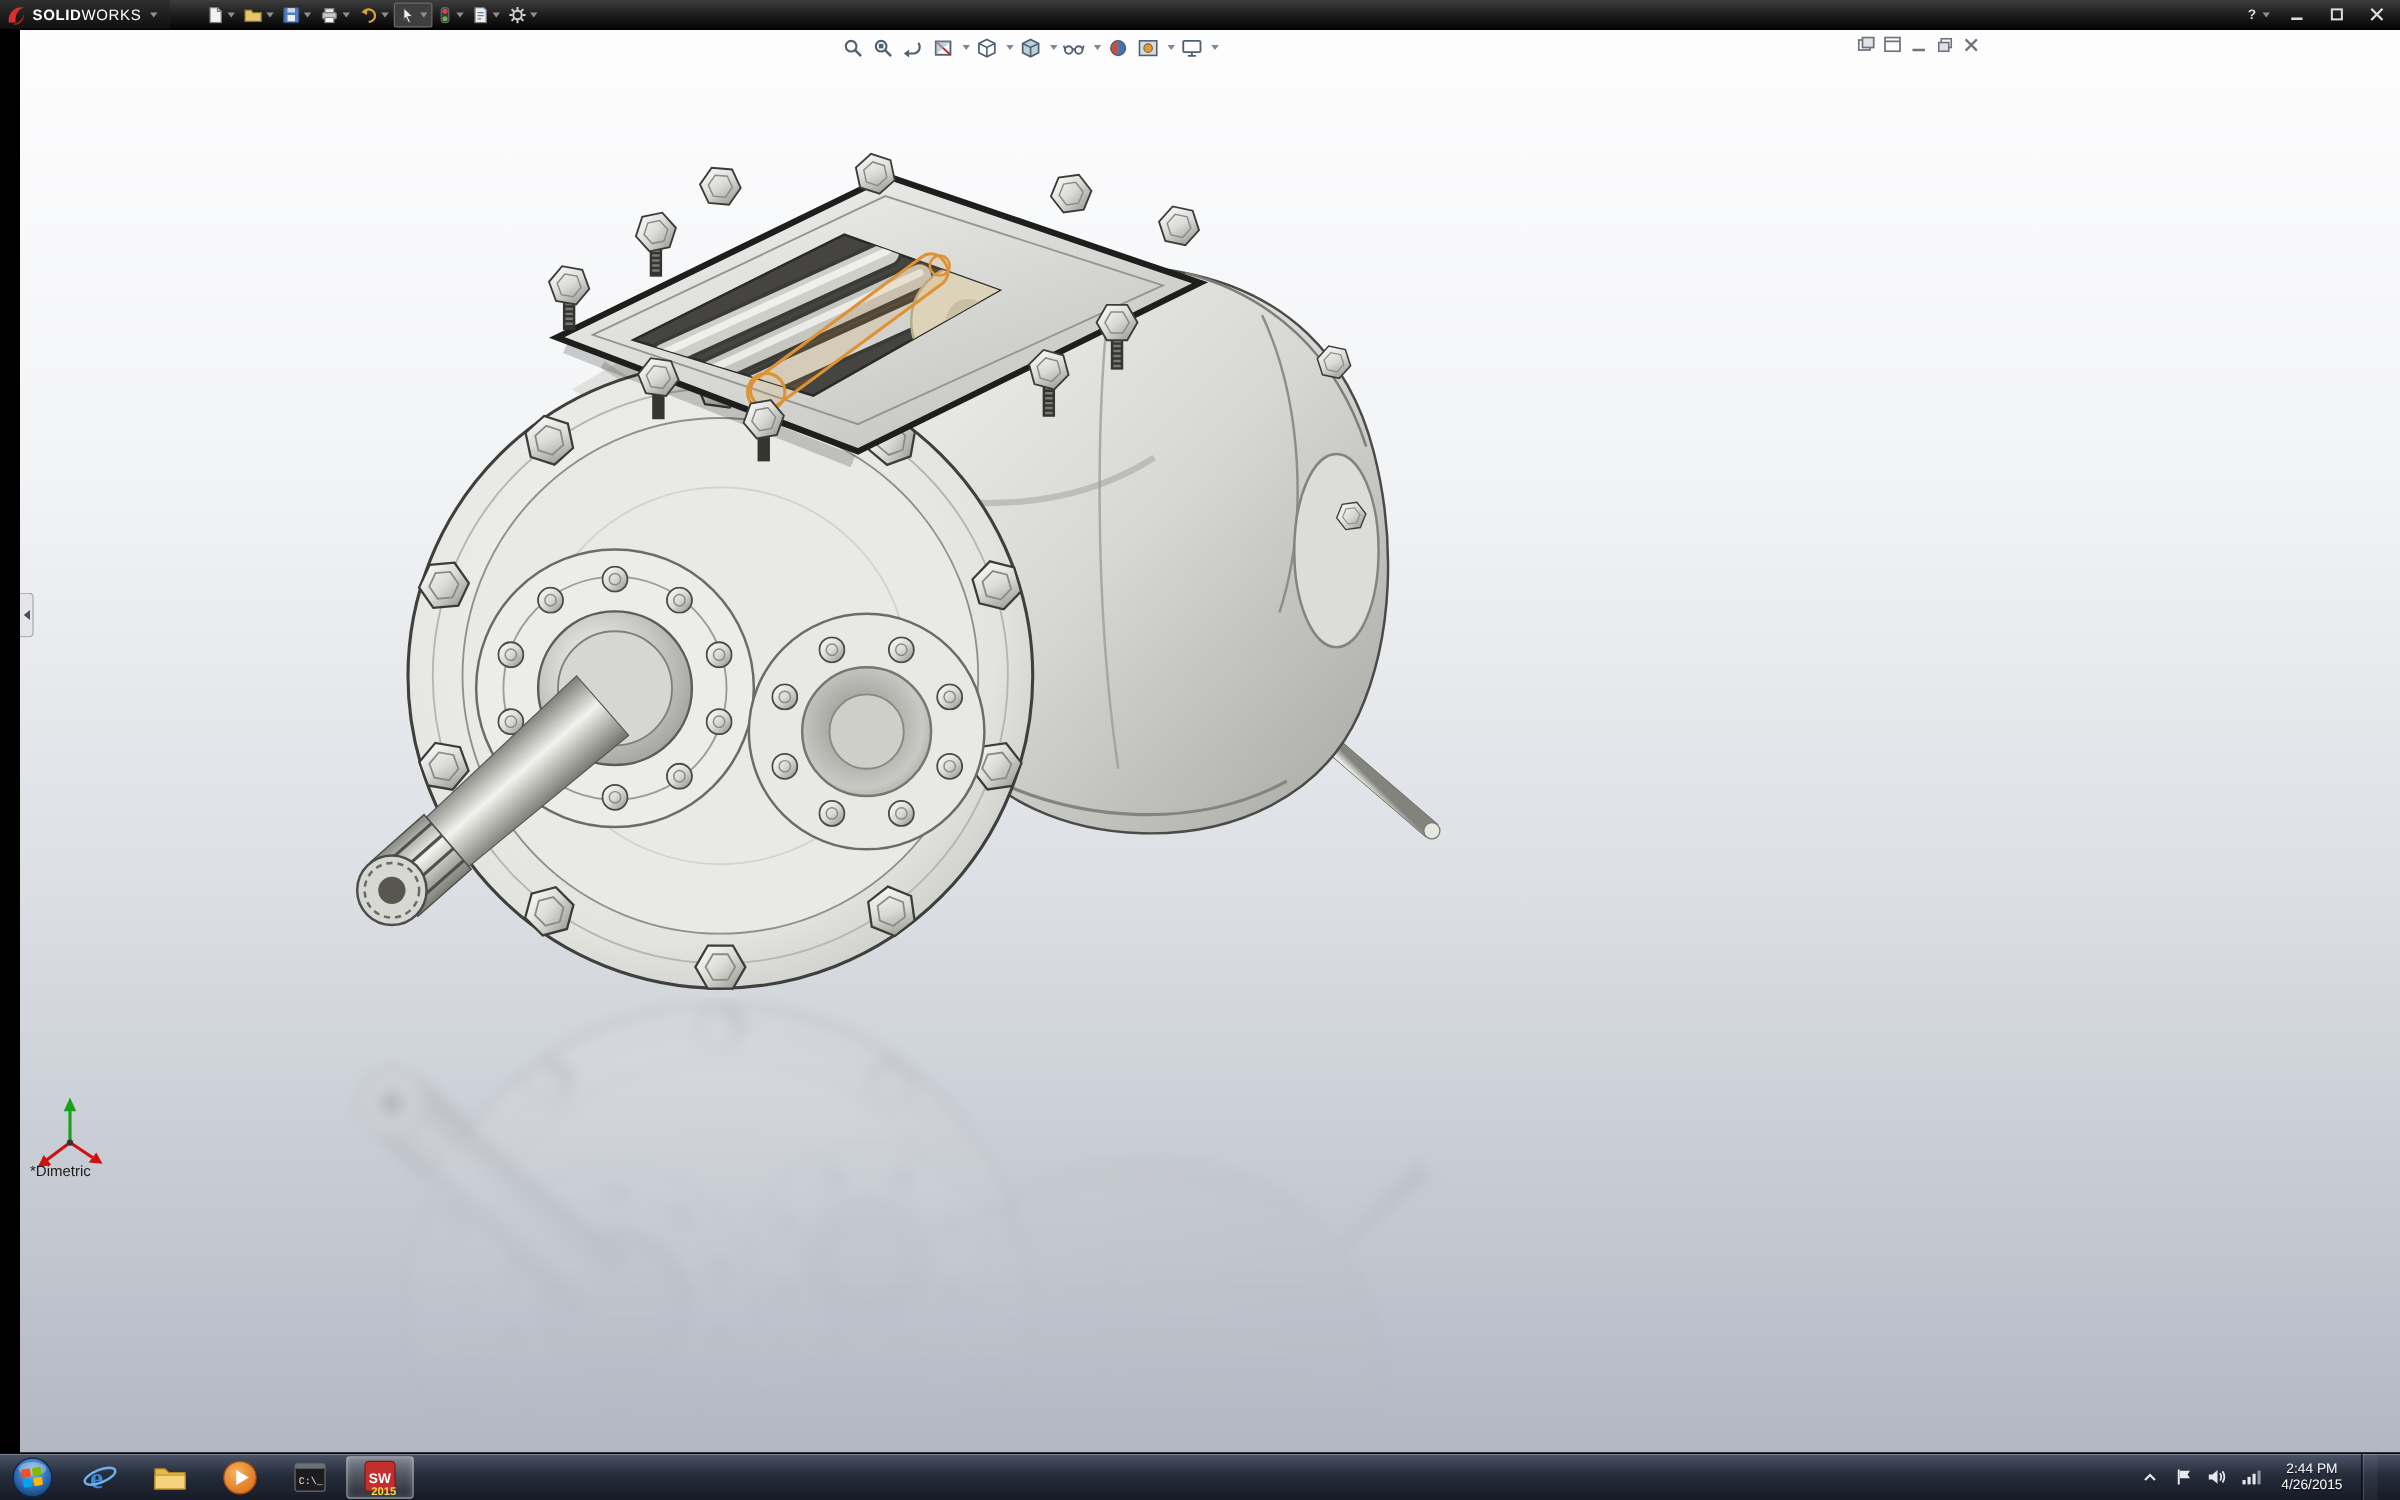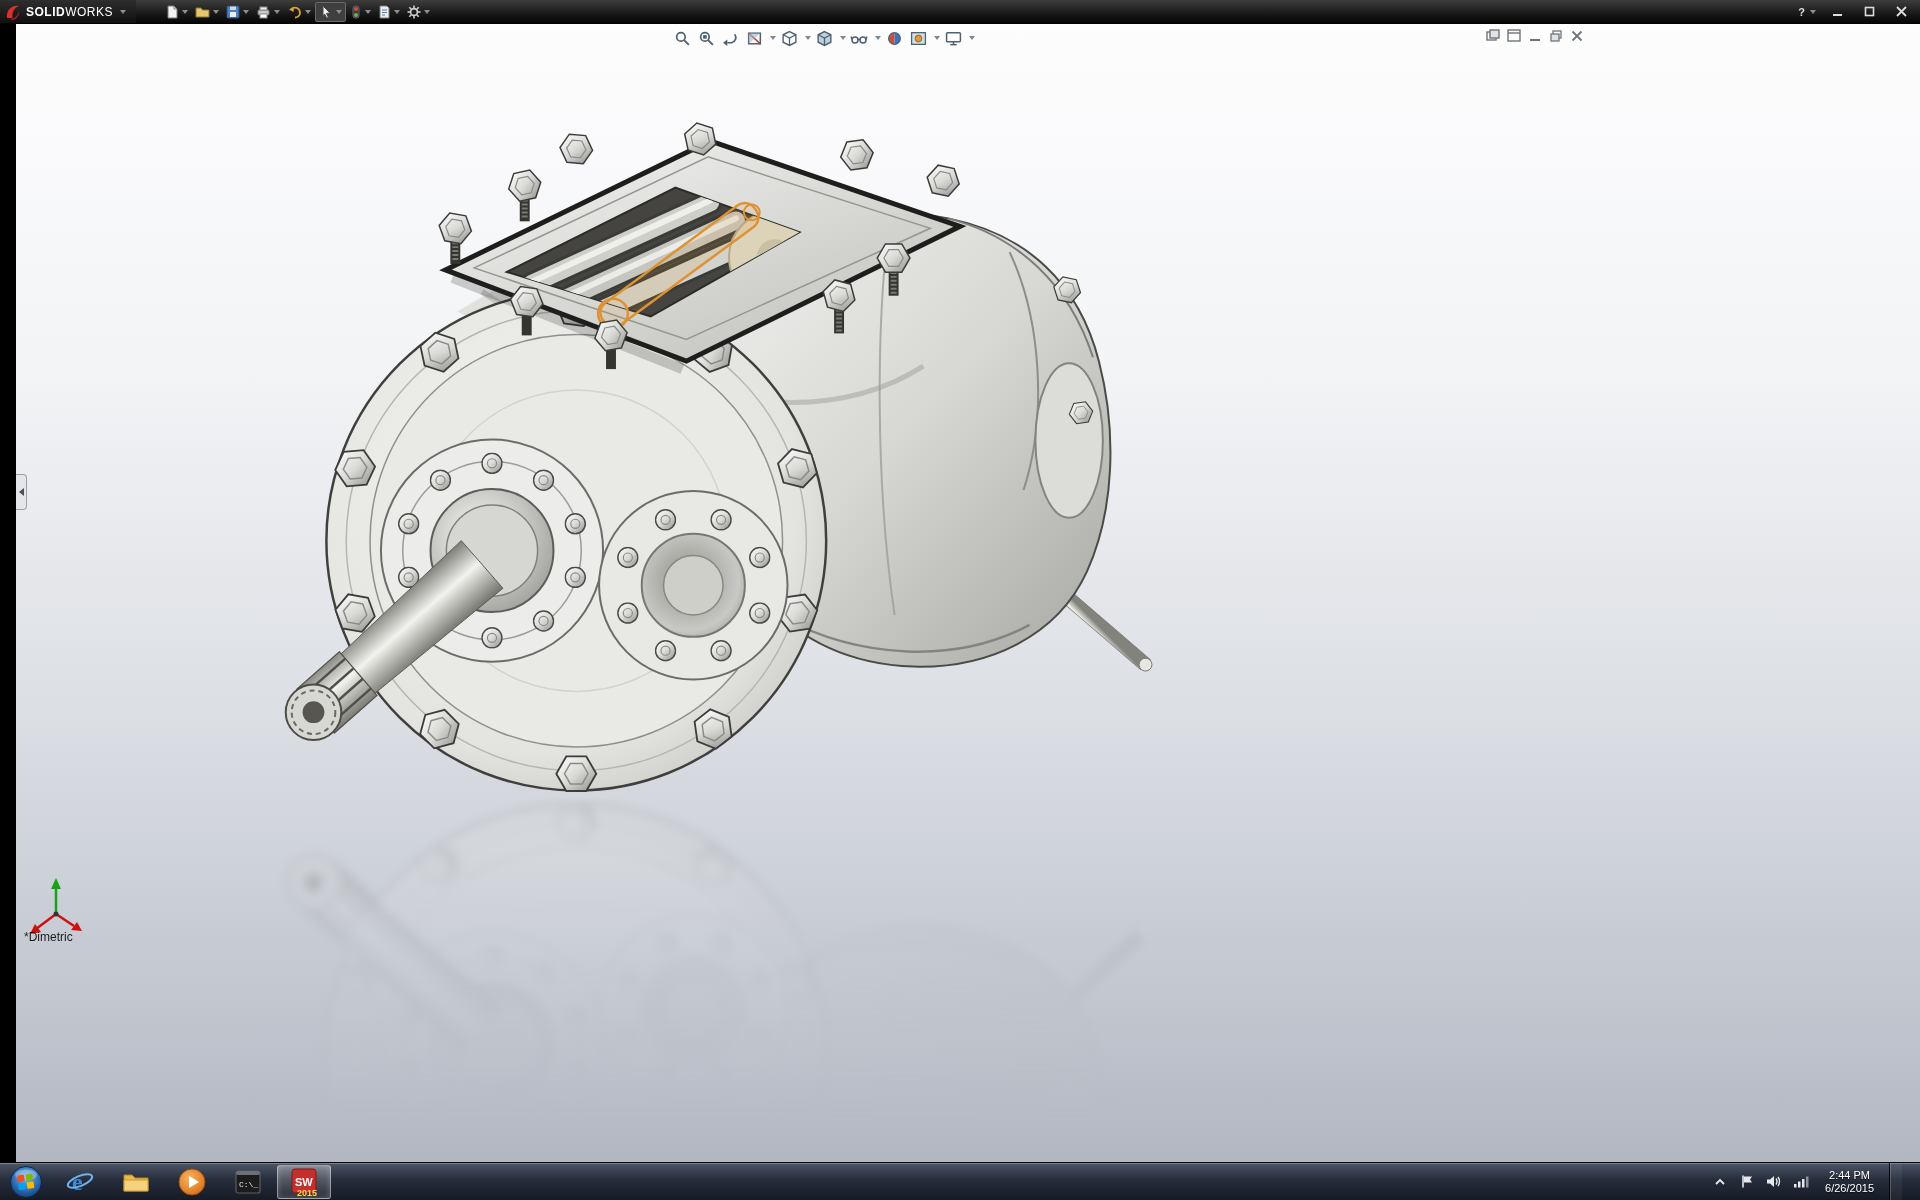--- a/index.html
+++ b/index.html
@@ -584,19 +584,19 @@
       <span class="tray-ic">
         <svg width="16" height="15" viewBox="0 0 16 15">
           <rect x="1" y="10" width="2.5" height="3.5" fill="#e6e8ec"></rect>
           <rect x="5" y="7.5" width="2.5" height="6" fill="#e6e8ec"></rect>
           <rect x="9" y="5" width="2.5" height="8.5" fill="#e6e8ec"></rect>
           <rect x="13" y="2.5" width="2.5" height="11" fill="#8d929c"></rect>
         </svg>
       </span>
       <div class="clock">
         <div>2:44 PM</div>
-        <div>6/26/2015</div>
+        <div>4/26/2015</div>
       </div>
       <div class="show-desktop"></div>
     </div>
   </div>
 
 </div>
 
 </body></html>

